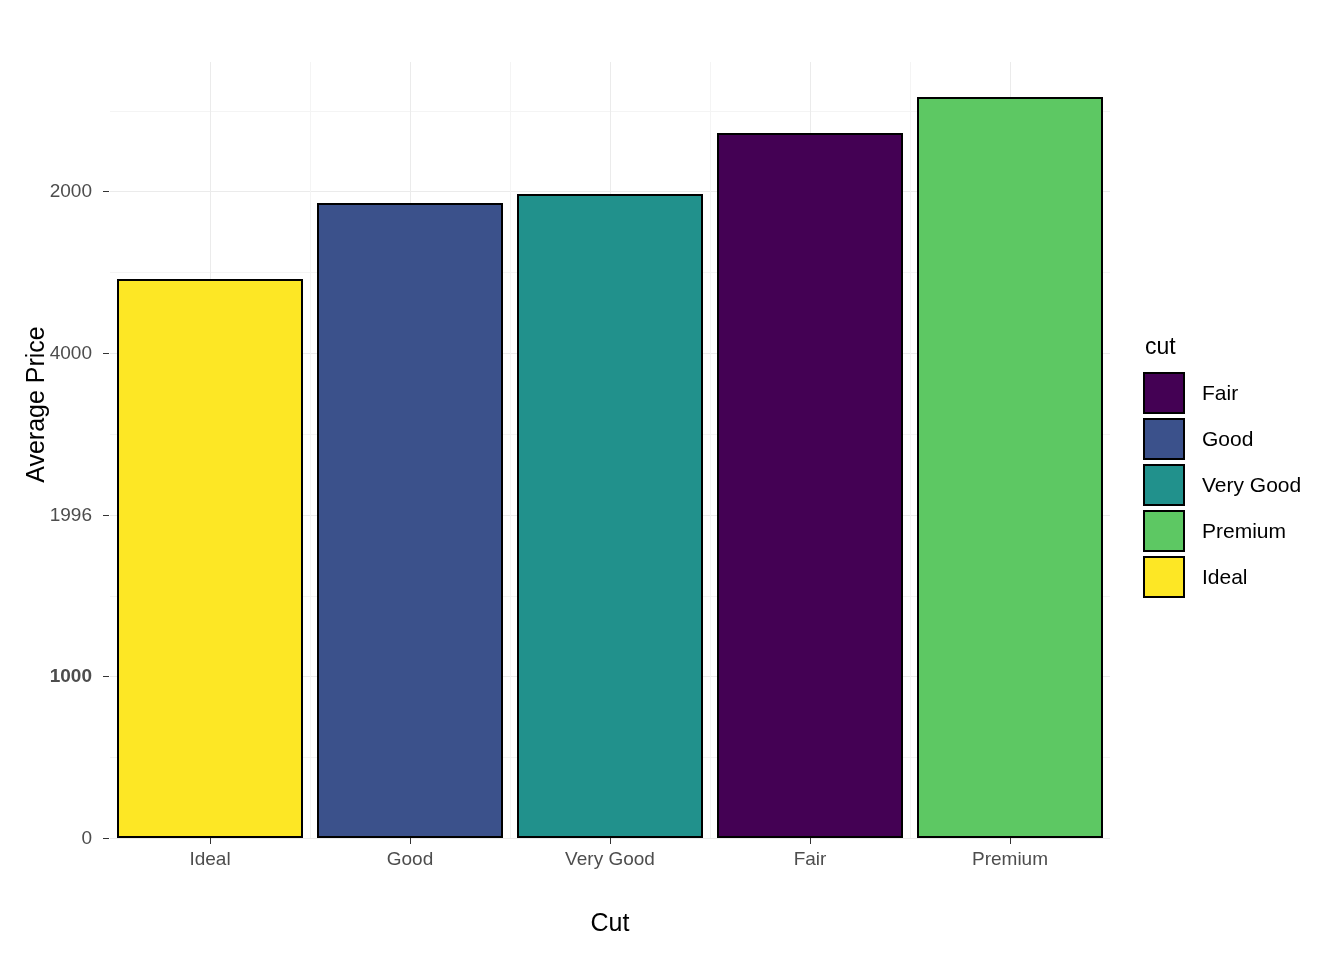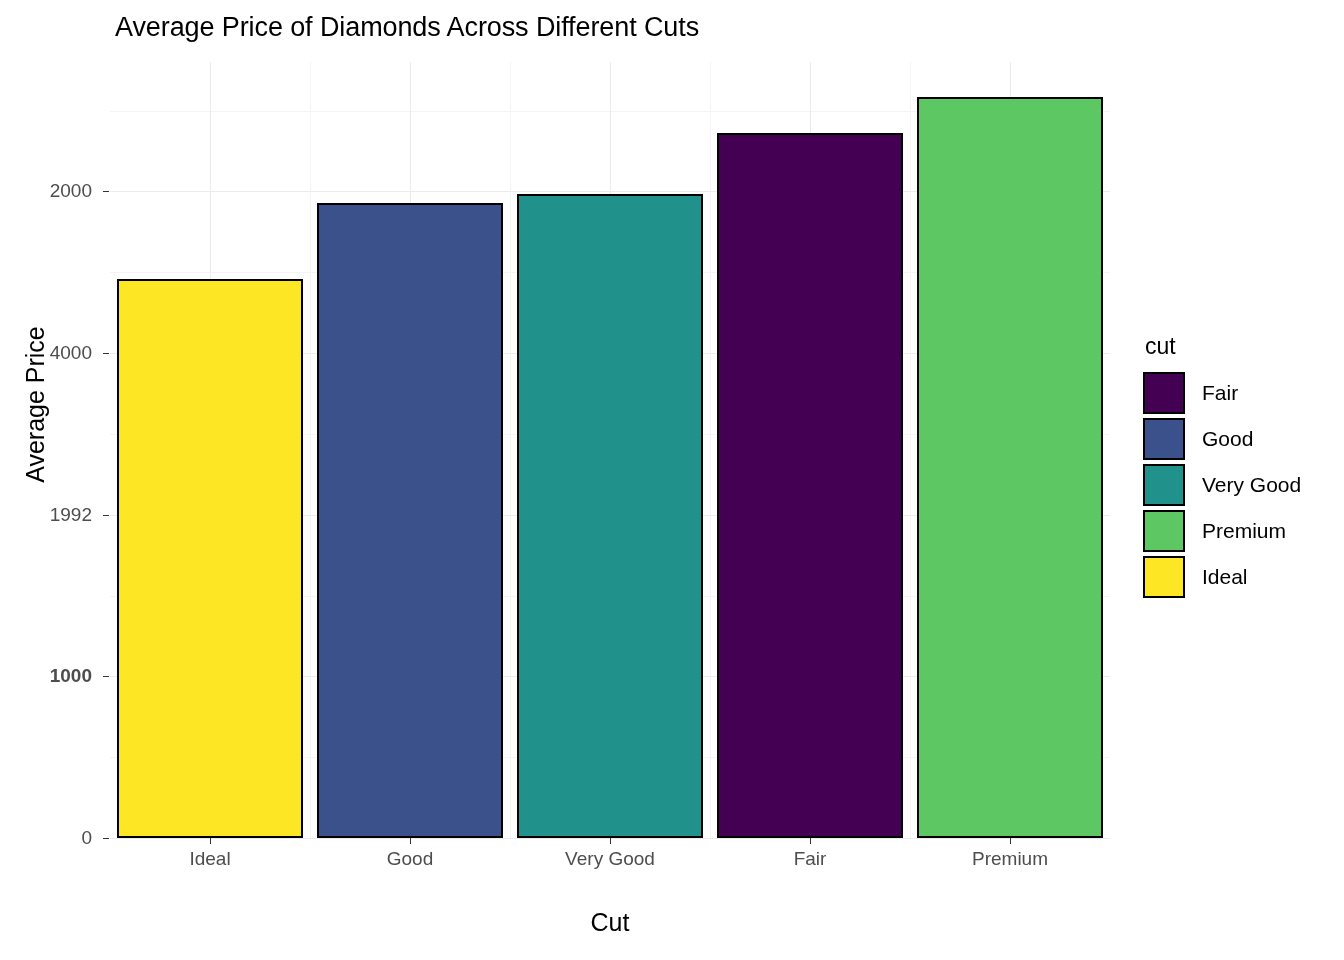--- a/index.html
+++ b/index.html
@@ -168,21 +168,20 @@
     font-size: 21px;
     color: #000000;
     white-space: nowrap;
   }
 </style>
 </head>
 <body>
 
 <div id="chart-root">
 
-  <div class="plot-title">Average Price of Diamonds Across Different Cuts</div>
 
   <div id="panel">
       <div class="grid-minor" style="top: 695.167px;"></div>
       <div class="grid-minor" style="top: 533.5px;"></div>
       <div class="grid-minor" style="top: 371.833px;"></div>
       <div class="grid-minor" style="top: 210.167px;"></div>
       <div class="grid-minor" style="top: 48.5px;"></div>
       <div class="grid-major" style="top: 776px;"></div>
       <div class="grid-major" style="top: 614.333px;"></div>
       <div class="grid-major" style="top: 452.667px;"></div>
@@ -200,21 +199,21 @@
       <div class="bar" title="Ideal: 3458" style="left: 7px; width: 186px; height: 559.043px; background: rgb(253, 231, 37);"></div>
       <div class="bar" title="Good: 3929" style="left: 207px; width: 186px; height: 635.188px; background: rgb(59, 81, 139);"></div>
       <div class="bar" title="Very Good: 3982" style="left: 407px; width: 186px; height: 643.757px; background: rgb(33, 145, 140);"></div>
       <div class="bar" title="Fair: 4359" style="left: 607px; width: 186px; height: 704.705px; background: rgb(68, 1, 84);"></div>
       <div class="bar" title="Premium: 4584" style="left: 807px; width: 186px; height: 741.08px; background: rgb(93, 200, 99);"></div>
     </div>
 
   <div id="ytick-labels">
       <div class="ytick-label" style="top: 776px;">0</div>
       <div class="ytick-label" style="top: 614.333px; font-weight: bold;">1000</div>
-      <div class="ytick-label" style="top: 452.667px;">1992</div>
+      <div class="ytick-label" style="top: 452.667px;">1996</div>
       <div class="ytick-label" style="top: 291px;">4000</div>
       <div class="ytick-label" style="top: 129.333px;">2000</div>
     </div>
   <div id="ytick-marks">
       <div class="ytick-mark" style="top: 776px;"></div>
       <div class="ytick-mark" style="top: 614.333px;"></div>
       <div class="ytick-mark" style="top: 452.667px;"></div>
       <div class="ytick-mark" style="top: 291px;"></div>
       <div class="ytick-mark" style="top: 129.333px;"></div>
     </div>

